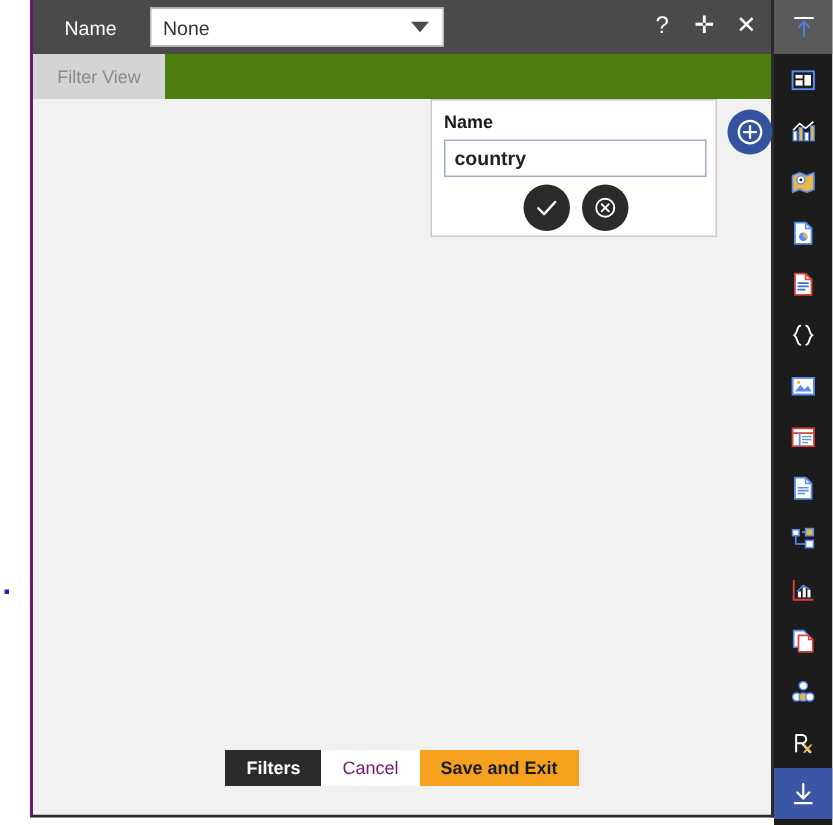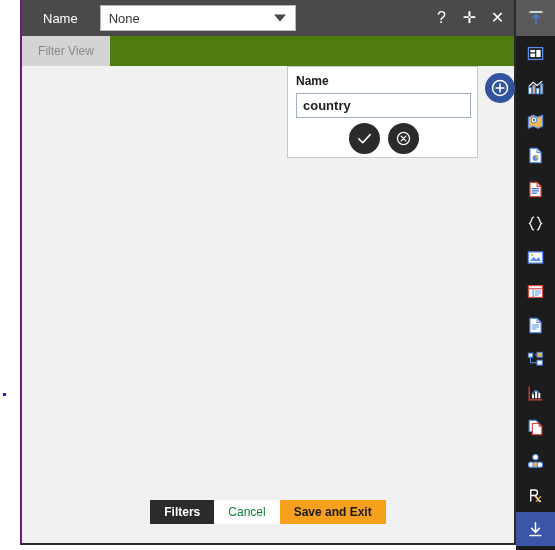--- a/index.html
+++ b/index.html
@@ -196,21 +196,21 @@
     font-weight: bold;
     border: none;
     cursor: pointer;
     font-family: "Liberation Sans", sans-serif;
     display: flex;
     align-items: center;
     justify-content: center;
     padding: 0 14px;
   }
   .bb-prev { background: #2b2b2b; color: #ffffff; }
-  .bb-cancel { background: #ffffff; color: #15803d; font-weight: normal; }
+  .bb-cancel { background: #ffffff; color: #701a75; font-weight: normal; }
   .bb-save { background: #f5a11d; color: #1a1a1a; }
 
   
   #sidebar {
     position: absolute;
     right: 0; top: 0;
     width: 39px; height: 550px;
     background: #1c1c1c;
   }
   #sidebar-top {

